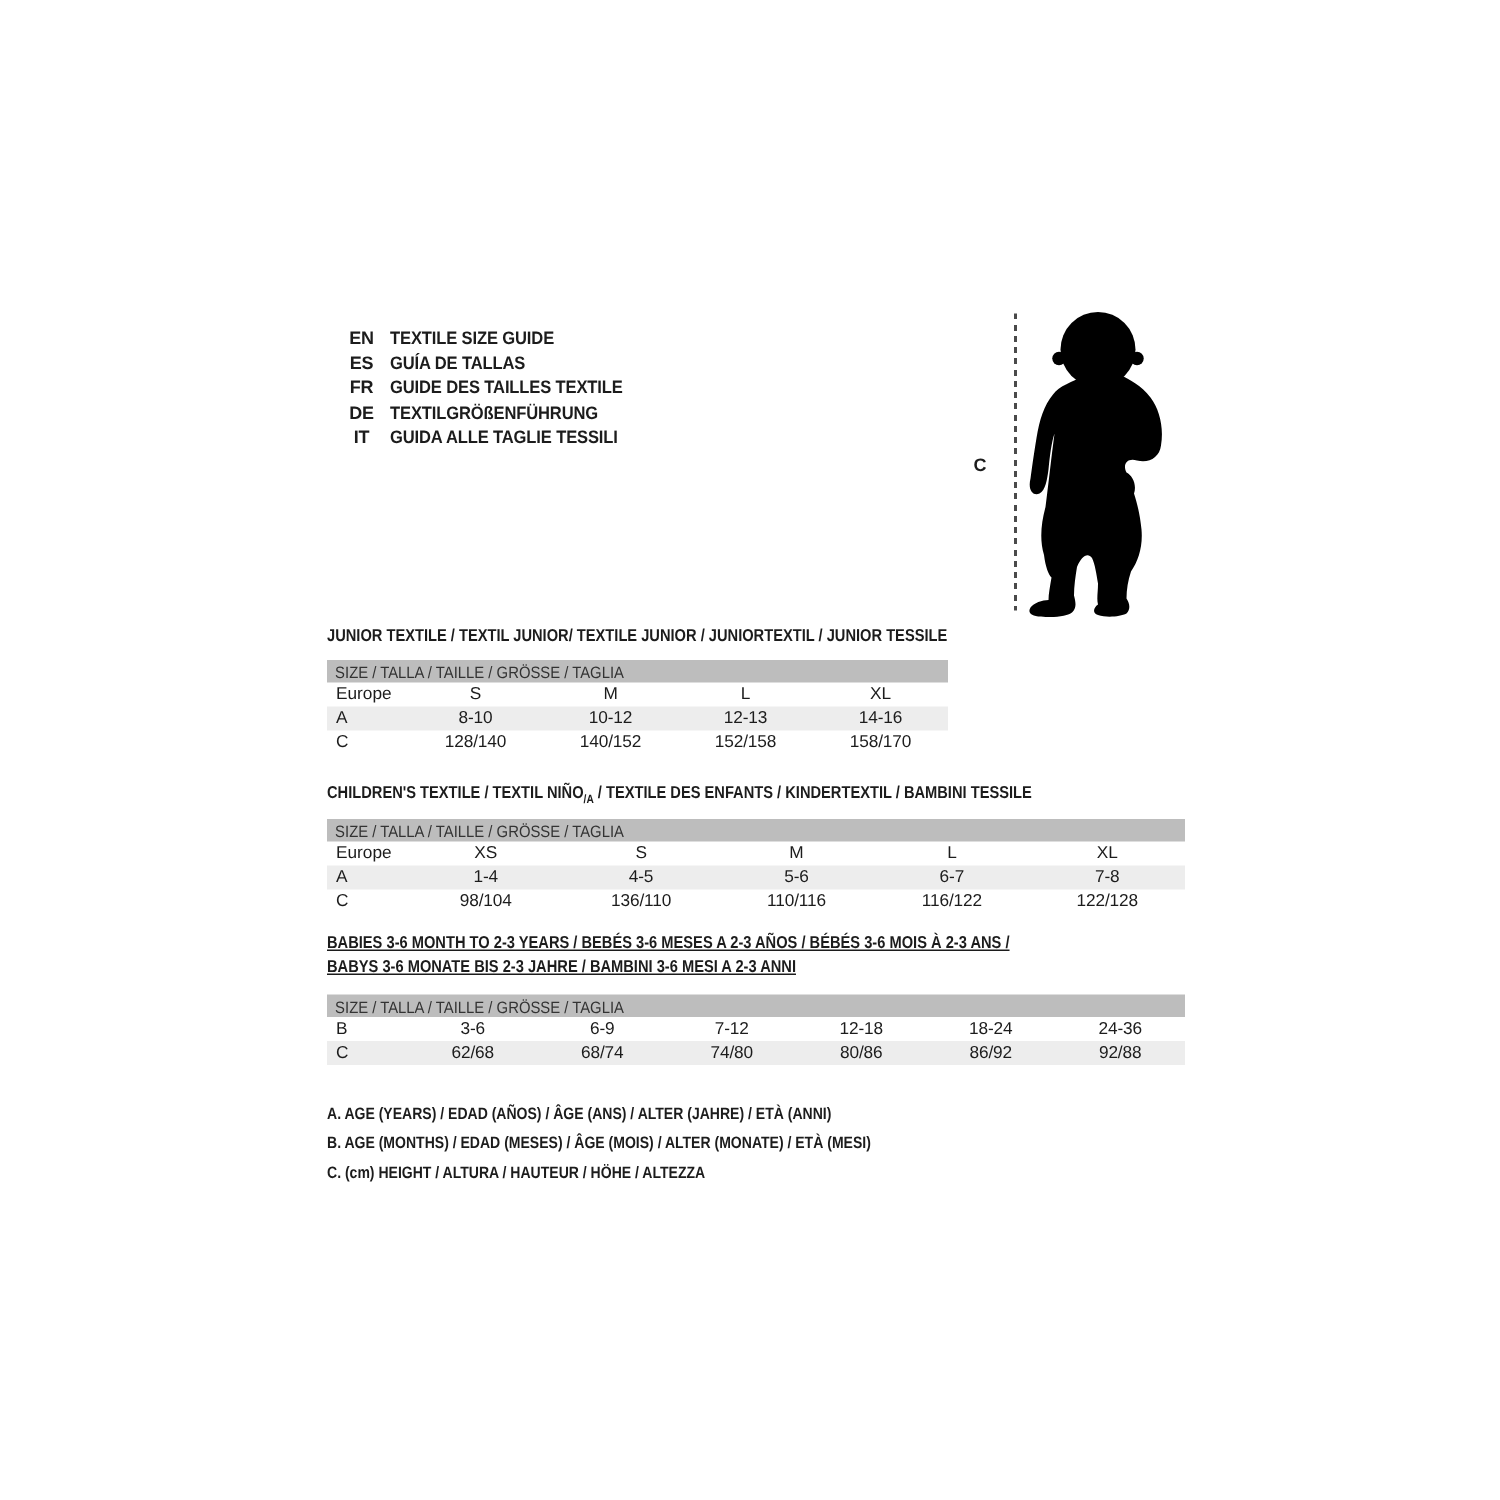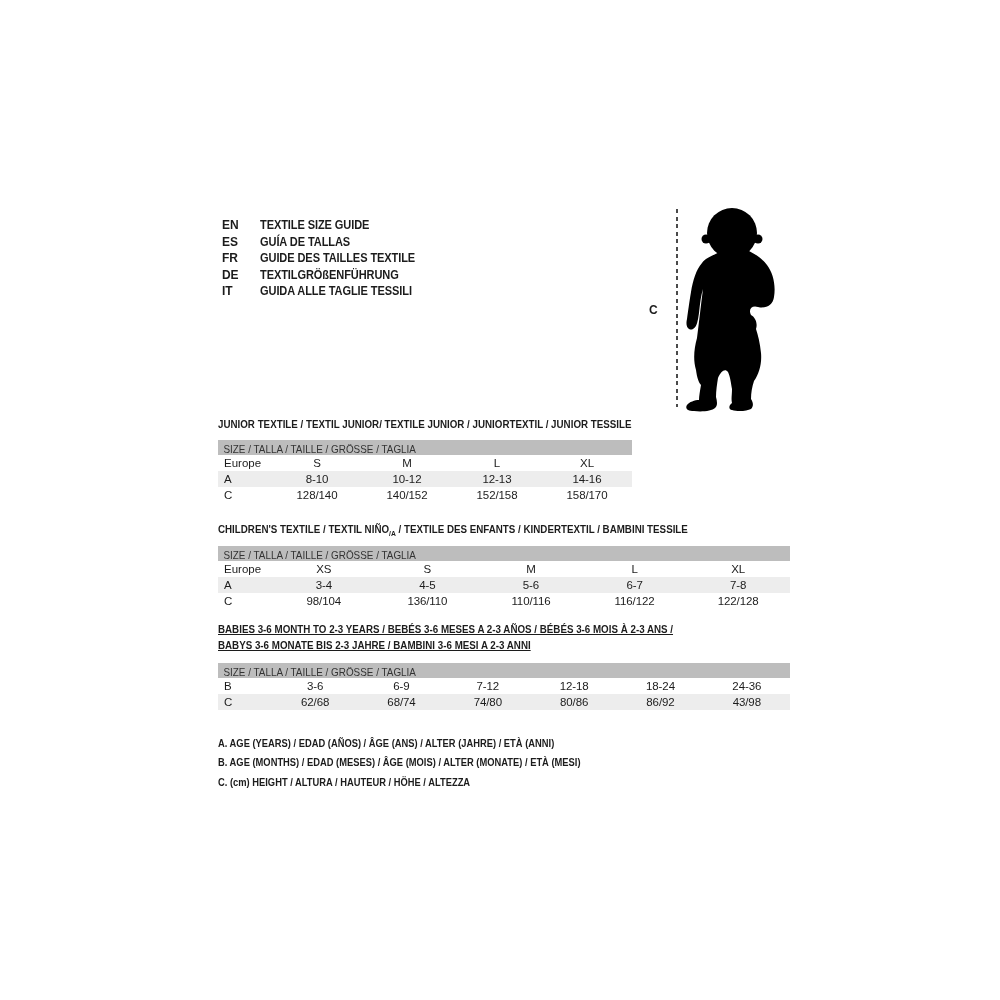--- a/index.html
+++ b/index.html
@@ -8,21 +8,21 @@
     width: 1000px; height: 1000px;
     font-family: "Liberation Sans", sans-serif;
     color: #1c1c1c;
     position: relative;
     overflow: hidden;
   }
   .abs { position: absolute; }
 
   
   .langs { left: 222px; top: 217px; }
-  .lang-row { height: 16.5px; display: flex; align-items: center; }
+  .lang-row { height: 16.5px; display: flex; align-items: center; text-align: center; }
   .lang-code { display: inline-block; width: 38px; font-weight: bold; font-size: 12px; letter-spacing: -0.1px; }
   .lang-label { display: inline-block; font-weight: bold; font-size: 12px; white-space: nowrap;
                 transform: scaleX(0.92); transform-origin: 0 50%; letter-spacing: -0.1px; }
 
   
   .dash-line { left: 676px; top: 209px; width: 2px; height: 198px;
                background: repeating-linear-gradient(to bottom, #4a4a4a 0 4px, transparent 4px 7.5px); }
   .c-label { left: 649px; top: 303px; font-weight: bold; font-size: 12px; color: #1c1c1c; }
   .silhouette { left: 685px; top: 206px; }
 
@@ -151,21 +151,21 @@
   <div class="trow">
     <span class="tlbl">Europe</span>
     <span class="tcell">XS</span>
     <span class="tcell">S</span>
     <span class="tcell">M</span>
     <span class="tcell">L</span>
     <span class="tcell">XL</span>
   </div>
   <div class="trow alt">
     <span class="tlbl">A</span>
-    <span class="tcell">3-4</span>
+    <span class="tcell">1-4</span>
     <span class="tcell">4-5</span>
     <span class="tcell">5-6</span>
     <span class="tcell">6-7</span>
     <span class="tcell">7-8</span>
   </div>
   <div class="trow">
     <span class="tlbl">C</span>
     <span class="tcell">98/104</span>
     <span class="tcell">136/110</span>
     <span class="tcell">110/116</span>
@@ -191,21 +191,21 @@
     <span class="tcell">18-24</span>
     <span class="tcell">24-36</span>
   </div>
   <div class="trow alt">
     <span class="tlbl">C</span>
     <span class="tcell">62/68</span>
     <span class="tcell">68/74</span>
     <span class="tcell">74/80</span>
     <span class="tcell">80/86</span>
     <span class="tcell">86/92</span>
-    <span class="tcell">43/98</span>
+    <span class="tcell">92/88</span>
   </div>
 </div>
 
 <div class="abs legend">
   <div class="legend-line">A. AGE (YEARS) / EDAD (AÑOS) / ÂGE (ANS) / ALTER (JAHRE) / ETÀ (ANNI)</div>
   <div class="legend-line">B. AGE (MONTHS) / EDAD (MESES) / ÂGE (MOIS) / ALTER (MONATE) / ETÀ (MESI)</div>
   <div class="legend-line">C. (cm) HEIGHT / ALTURA / HAUTEUR / HÖHE / ALTEZZA</div>
 </div>
 
 </body></html>

